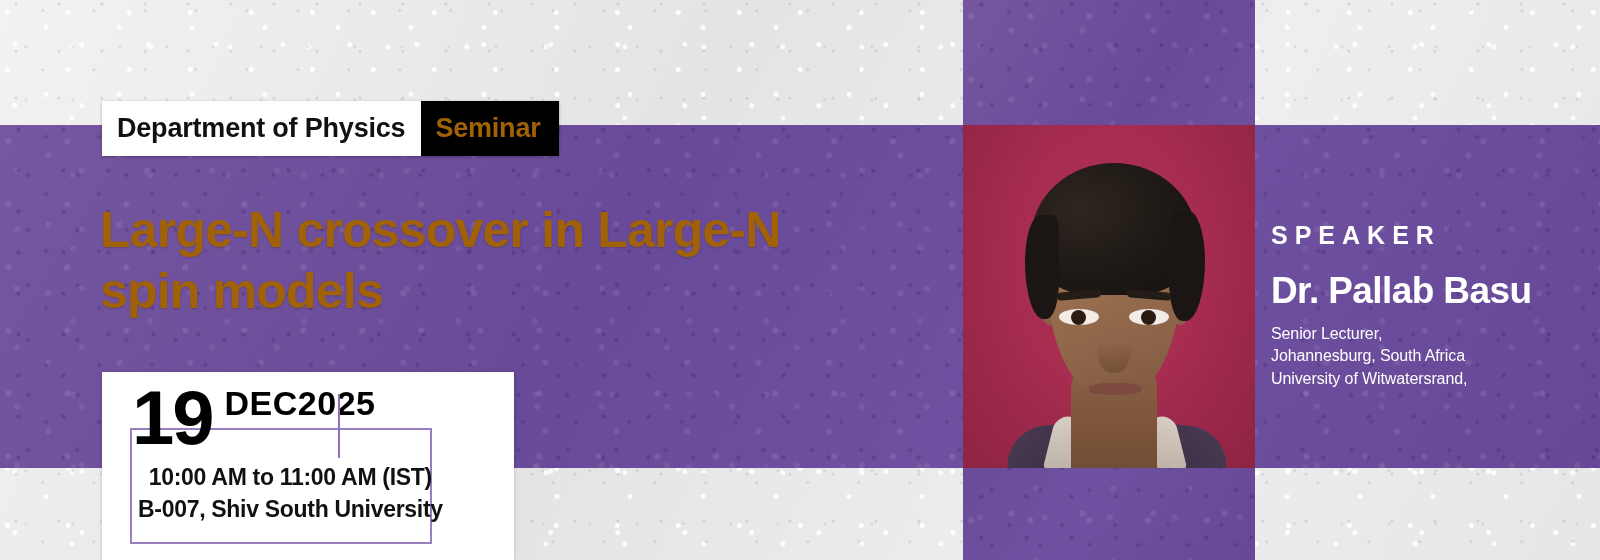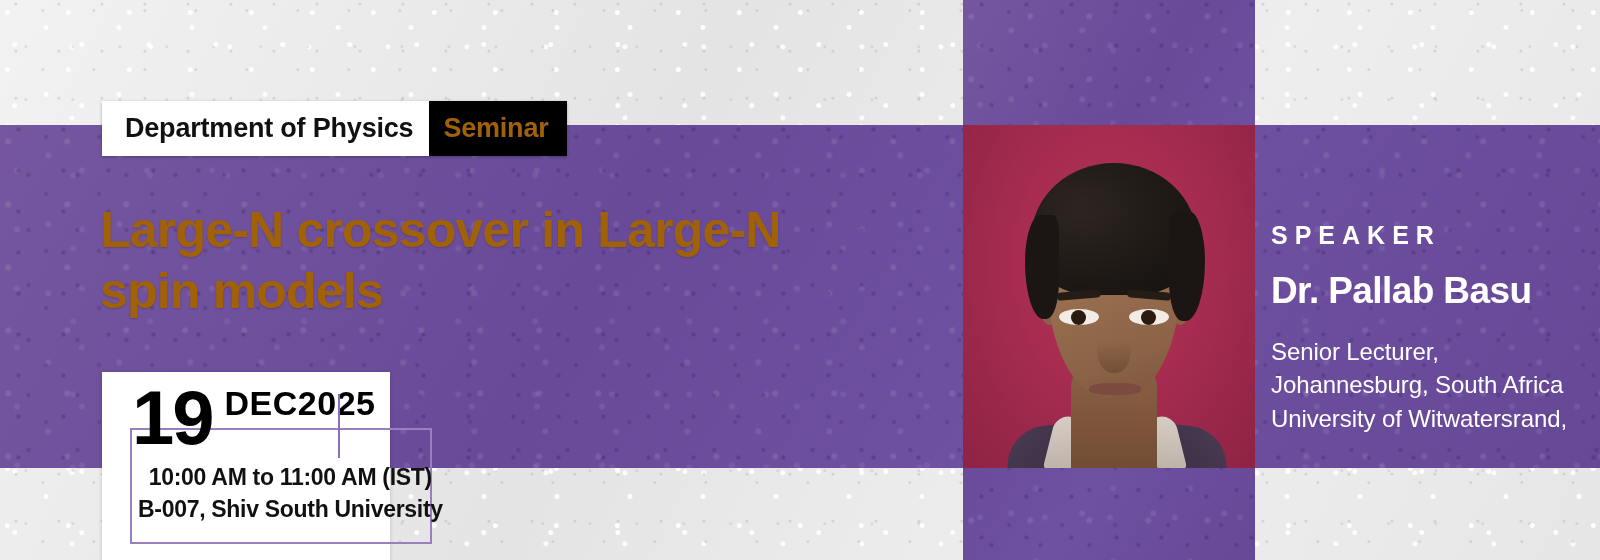--- a/index.html
+++ b/index.html
@@ -72,21 +72,21 @@
     height: 55px;
     display: flex;
     align-items: stretch;
     box-shadow: 0 1px 3px rgba(0,0,0,0.28);
   }
   .badge-dept {
     background: #ffffff;
     color: #111111;
     display: flex;
     align-items: center;
-    padding: 0 16px 0 23px;
+    padding: 0 16px 0 15px;
     font-size: 27px;
     font-weight: bold;
     letter-spacing: -0.2px;
     white-space: nowrap;
   }
   .badge-type {
     background: #000000;
     color: #a16207;
     display: flex;
     align-items: center;
@@ -109,21 +109,21 @@
     line-height: 1.22;
     letter-spacing: -0.8px;
     text-shadow: 0 1px 2px rgba(0,0,0,0.18);
   }
 
   
   .date-card {
     position: absolute;
     left: 102px;
     top: 372px;
-    width: 288px;
+    width: 412px;
     height: 188px;
     background: #ffffff;
     box-shadow: 0 1px 4px rgba(0,0,0,0.18);
   }
   .date-top {
     position: absolute;
     left: 30px;
     top: 10px;
     display: flex;
     align-items: flex-start;
@@ -366,22 +366,22 @@
     line-height: 1.1;
   }
   .speaker-name {
     margin-top: 22px;
     font-size: 37px;
     font-weight: bold;
     letter-spacing: -0.6px;
     line-height: 1.05;
   }
   .speaker-affil {
-    margin-top: 25px;
-    font-size: 24px;
+    margin-top: 13px;
+    font-size: 16px;
     line-height: 1.38;
     letter-spacing: -0.1px;
   }
 </style>
 </head>
 <body>
 
 <div id="poster">
 
   <div class="paper-white"></div>

